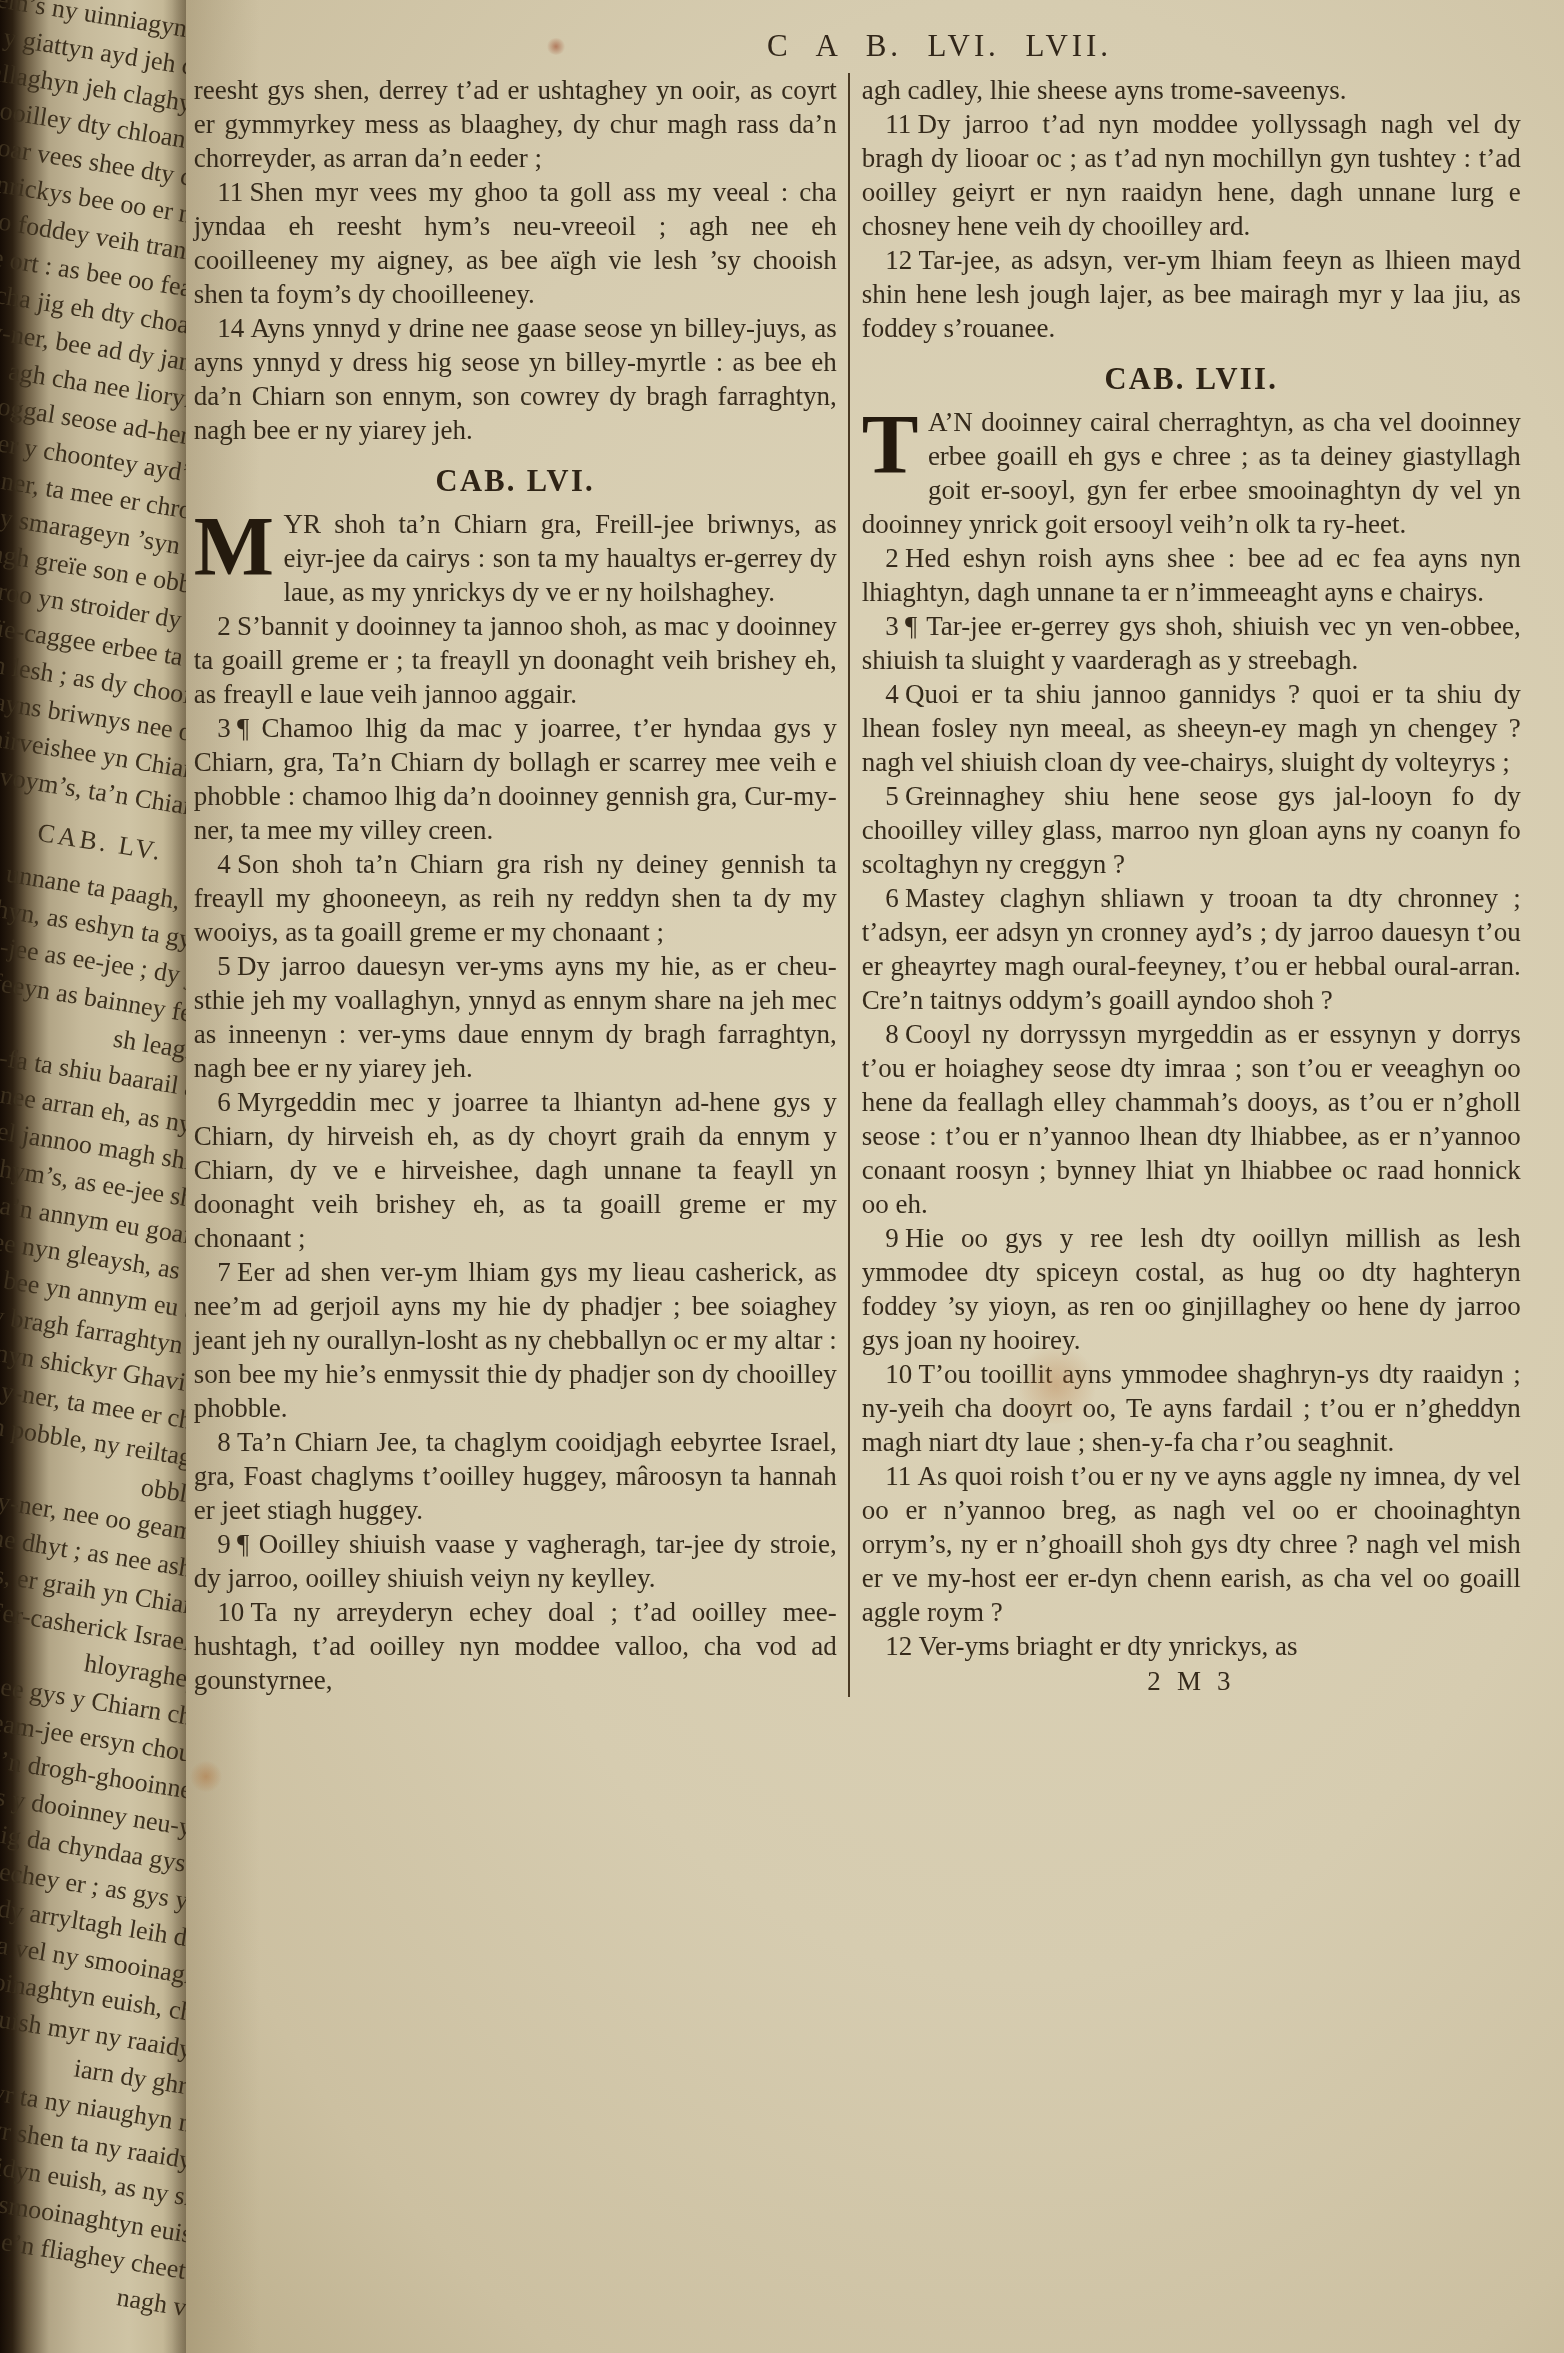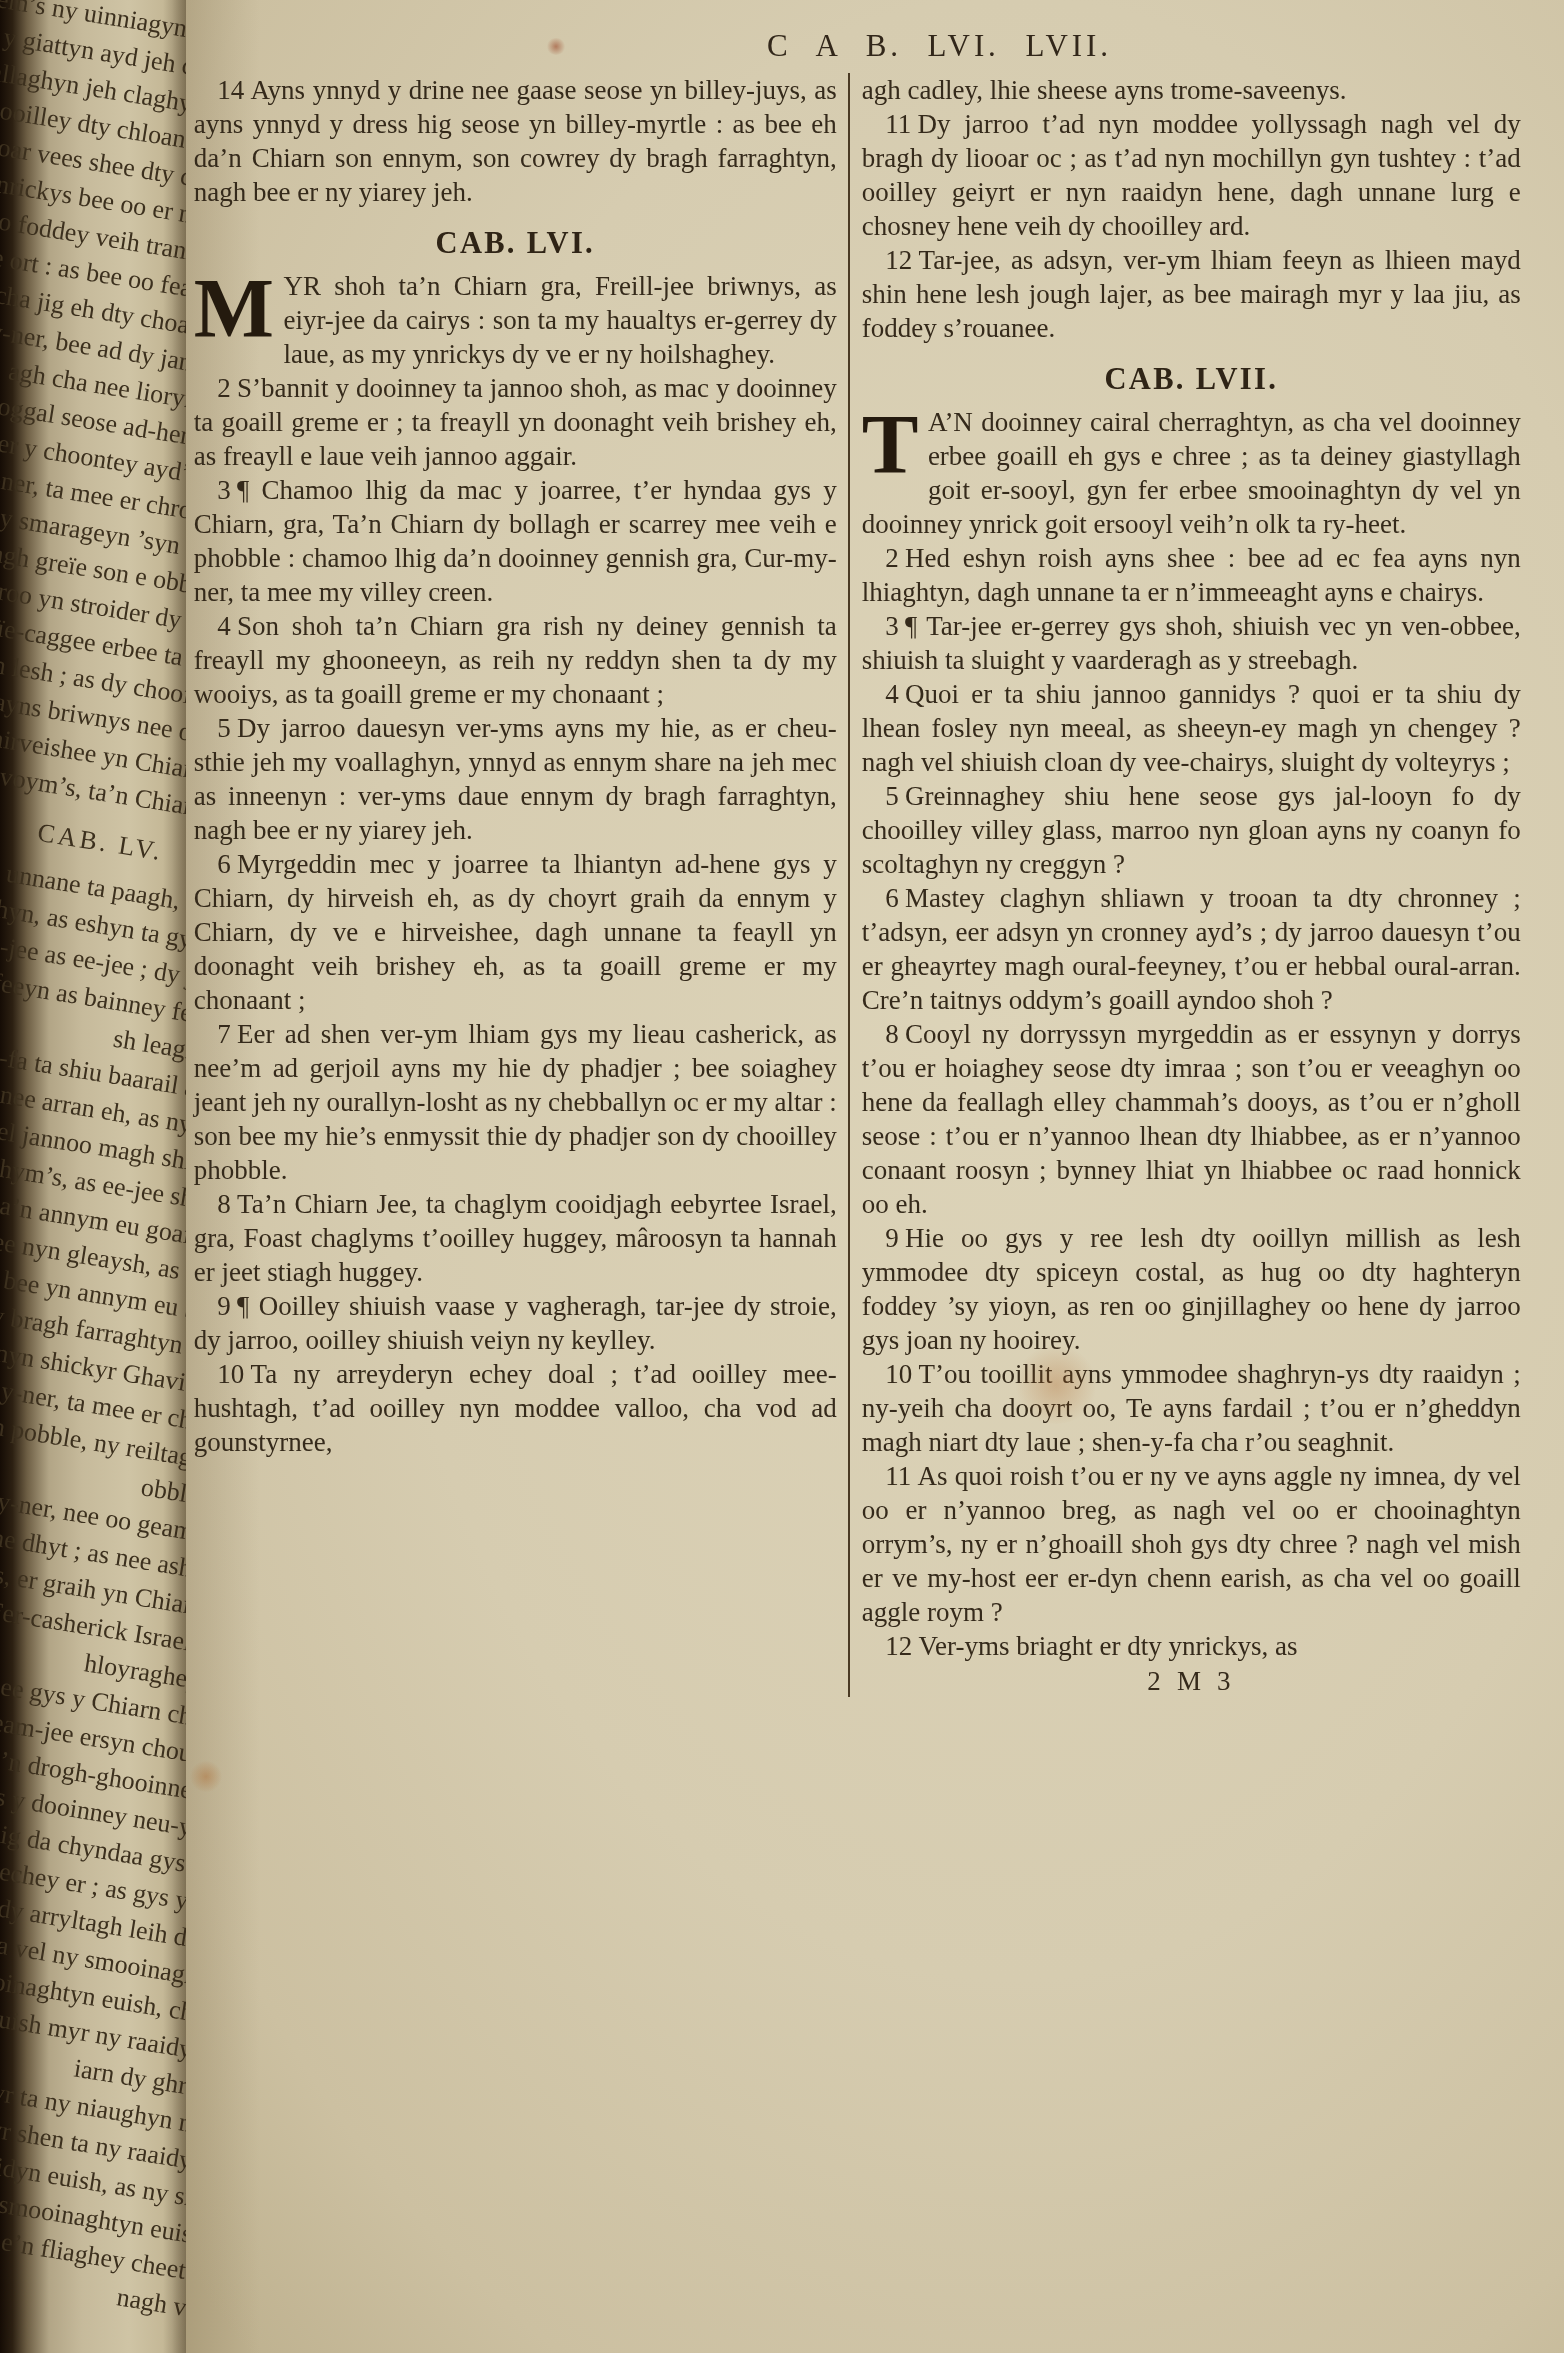--- a/index.html
+++ b/index.html
@@ -144,20 +144,22 @@
       </div>
   </div>
   <div class="crease"></div>
 
   <div class="main-page">
     <div class="header-row">C A B. LVI. LVII.</div>
 
     <div class="columns">
       <div class="col-left">
         <div class="blocks">
+            <p class="para cont">reesht gys shen, derrey t’ad er ushtaghey yn ooir, as coyrt er gymmyrkey mess as blaaghey, dy chur magh rass da’n chorreyder, as arran da’n eeder ;</p>
+            <p class="para verse"><span class="vnum">11</span>Shen myr vees my ghoo ta goll ass my veeal : cha jyndaa eh reesht hym’s neu-vreeoil ; agh nee eh cooilleeney my aigney, as bee aïgh vie lesh ’sy chooish shen ta foym’s dy chooilleeney.</p>
             <p class="para verse"><span class="vnum">14</span>Ayns ynnyd y drine nee gaase seose yn billey-juys, as ayns ynnyd y dress hig seose yn billey-myrtle : as bee eh da’n Chiarn son ennym, son cowrey dy bragh farraghtyn, nagh bee er ny yiarey jeh.</p>
             <h2 class="chap-heading">CAB. LVI.</h2>
             <p class="para dropcap-para"><span class="dropcap">M</span>YR shoh ta’n Chiarn gra, Freill-jee briwnys, as eiyr-jee da cairys : son ta my haualtys er-gerrey dy laue, as my ynrickys dy ve er ny hoilshaghey.</p>
             <p class="para verse"><span class="vnum">2</span>S’bannit y dooinney ta jannoo shoh, as mac y dooinney ta goaill greme er ; ta freayll yn doonaght veih brishey eh, as freayll e laue veih jannoo aggair.</p>
             <p class="para verse"><span class="vnum">3</span>¶ Chamoo lhig da mac y joarree, t’er hyndaa gys y Chiarn, gra, Ta’n Chiarn dy bollagh er scarrey mee veih e phobble : chamoo lhig da’n dooinney gennish gra, Cur-my-ner, ta mee my villey creen.</p>
             <p class="para verse"><span class="vnum">4</span>Son shoh ta’n Chiarn gra rish ny deiney gennish ta freayll my ghooneeyn, as reih ny reddyn shen ta dy my wooiys, as ta goaill greme er my chonaant ;</p>
             <p class="para verse"><span class="vnum">5</span>Dy jarroo dauesyn ver-yms ayns my hie, as er cheu-sthie jeh my voallaghyn, ynnyd as ennym share na jeh mec as inneenyn : ver-yms daue ennym dy bragh farraghtyn, nagh bee er ny yiarey jeh.</p>
             <p class="para verse"><span class="vnum">6</span>Myrgeddin mec y joarree ta lhiantyn ad-hene gys y Chiarn, dy hirveish eh, as dy choyrt graih da ennym y Chiarn, dy ve e hirveishee, dagh unnane ta feayll yn doonaght veih brishey eh, as ta goaill greme er my chonaant ;</p>
             <p class="para verse"><span class="vnum">7</span>Eer ad shen ver-ym lhiam gys my lieau casherick, as nee’m ad gerjoil ayns my hie dy phadjer ; bee soiaghey jeant jeh ny ourallyn-losht as ny chebballyn oc er my altar : son bee my hie’s enmyssit thie dy phadjer son dy chooilley phobble.</p>
             <p class="para verse"><span class="vnum">8</span>Ta’n Chiarn Jee, ta chaglym cooidjagh eebyrtee Israel, gra, Foast chaglyms t’ooilley huggey, mâroosyn ta hannah er jeet stiagh huggey.</p>

